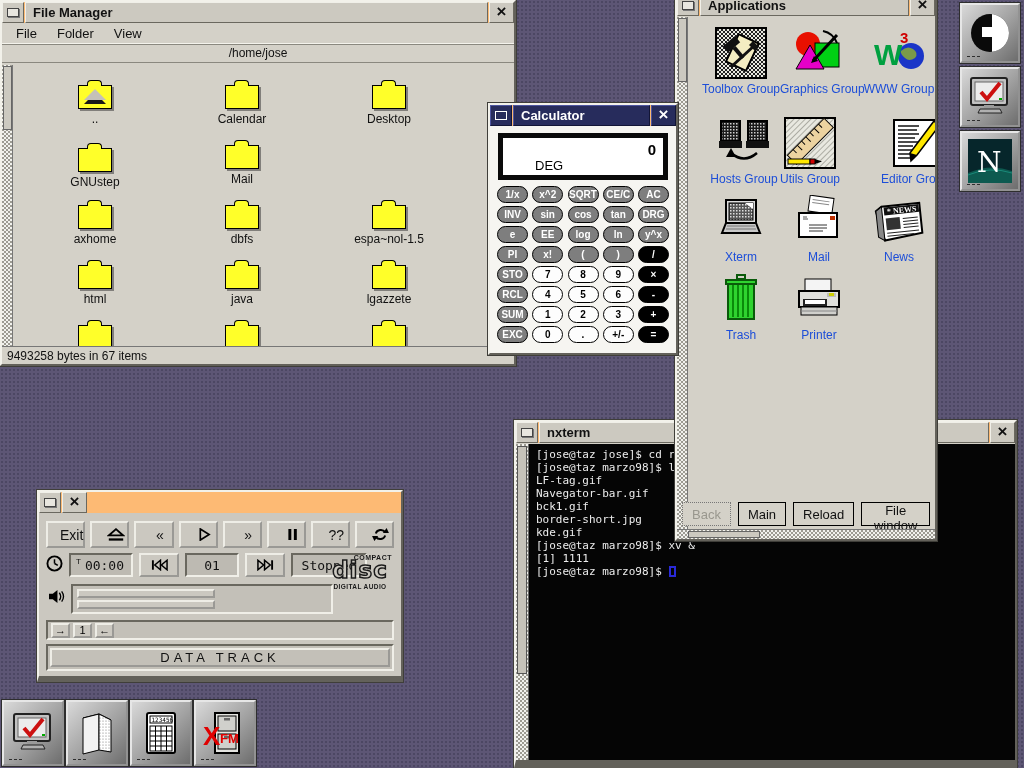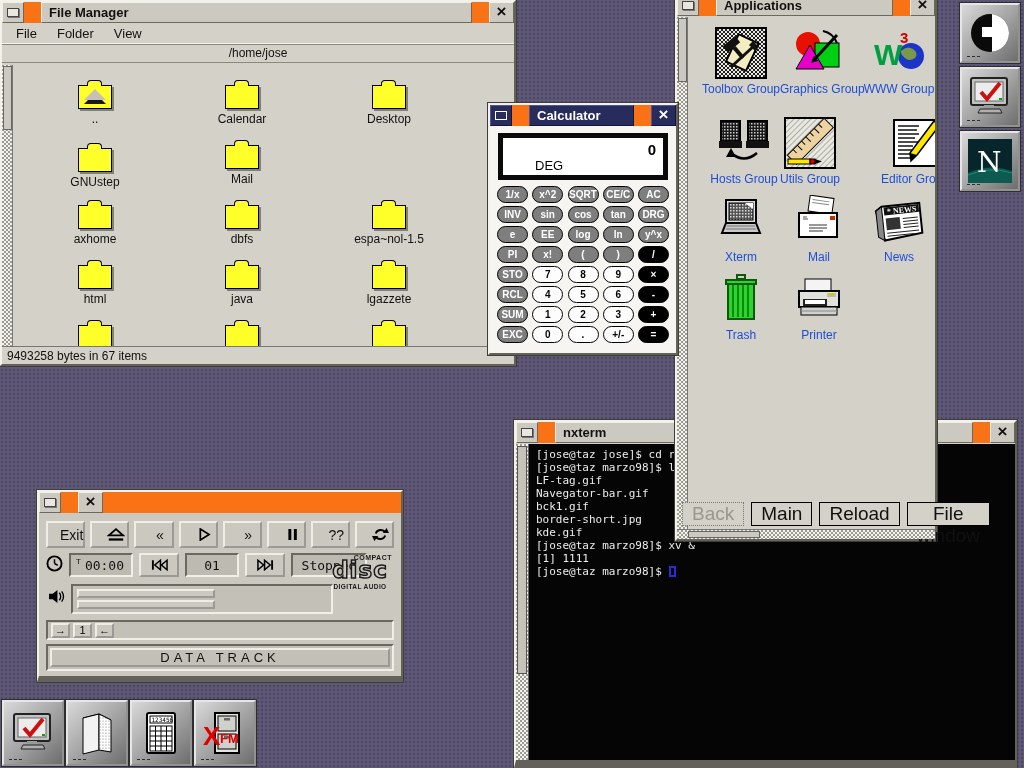--- a/index.html
+++ b/index.html
@@ -5,21 +5,21 @@
   *{margin:0;padding:0;box-sizing:border-box;}
   html,body{width:1024px;height:768px;overflow:hidden;}
   body{font-family:"Liberation Sans",sans-serif;position:relative;background:#5d5675;}
 
   .desktop{position:absolute;inset:0;background-color:#5d5675;
     background-image:radial-gradient(#4c4763 1px,transparent 1.2px);background-size:4px 4px;}
 
   
   .window{position:absolute;background:#d4d1c8;border:2px solid;
     border-color:#f2f1ea #63615a #63615a #f2f1ea;outline:1px solid #3f3e39;}
-  .titlebar{display:flex;height:21px;gap:17px;background:#f97316;align-items:stretch;}
+  .titlebar{display:flex;height:21px;gap:1px;background:#fdba74;align-items:stretch;}
   .tb-btn{width:22px;background:#ccc9c0;border:1px solid;border-color:#f0efe8 #6a685f #6a685f #f0efe8;
     display:flex;align-items:center;justify-content:center;cursor:pointer;color:#111;}
   .tb-close{width:25px;}
   .tb-title{flex:1;background:#ccc9c0;border:1px solid;border-color:#f0efe8 #6a685f #6a685f #f0efe8;
     font-weight:bold;font-size:13px;color:#111;padding:0 7px;display:flex;align-items:center;overflow:hidden;white-space:nowrap;}
   .x-glyph{font-size:17px;font-weight:bold;line-height:1;margin-top:-2px;}
   .menu-glyph{width:12px;height:9px;background:#e8e6df;border:1px solid #444;box-shadow:1px 1px 0 #777;}
   .window.active .tb-btn,.window.active .tb-title{background:#272c5c;color:#fff;border-color:#4d55a0 #121536 #121536 #4d55a0;}
   .window.active .menu-glyph{background:#272c5c;border-color:#fff;box-shadow:none;}
 
@@ -57,21 +57,21 @@
   
   #apps{left:675px;top:-7px;width:262px;height:548px;z-index:30;}
   .apps-body{position:absolute;top:22px;left:0;right:0;bottom:0;}
   .apps-scroll-v{position:absolute;left:0;top:0;bottom:10px;width:11px;border-right:1px solid #777;}
   .app-grid{position:absolute;inset:0 0 46px 11px;overflow:hidden;}
   .app-cell{position:absolute;width:78px;text-align:center;cursor:pointer;}
   .app-icon{width:52px;height:52px;margin:0 auto;}
   .app-icon svg{width:100%;height:100%;display:block;}
   .app-label{font-size:12px;color:#1d4ed8;margin-top:3px;white-space:nowrap;}
   .apps-btnrow{position:absolute;left:2px;right:2px;bottom:12px;height:26px;display:flex;gap:7px;padding:0 3px;align-items:center;}
-  .app-btn{height:24px;background:#d4d1c8;border:1px solid #000;font-size:19px;color:#111;font-family:"Liberation Sans",sans-serif;padding:0 9px;cursor:pointer;}
+  .app-btn{height:24px;background:#d4d1c8;border:1px solid #000;font-size:13px;color:#111;font-family:"Liberation Sans",sans-serif;padding:0 9px;cursor:pointer;}
   .app-btn.disabled{border:1px dotted #777;color:#99978e;}
   .apps-scroll-h{position:absolute;left:0;right:0;bottom:0;height:10px;border-top:1px solid #777;}
   .hthumb{position:absolute;left:11px;top:1px;width:72px;height:7px;background:#ccc9c0;border:1px solid #666;}
 
   
   #term{left:514px;top:420px;width:503px;height:348px;z-index:20;border-bottom-width:8px;}
   .term-body{position:absolute;top:22px;left:0;right:0;bottom:0;background:#050505;cursor:text;}
   .term-scroll{position:absolute;left:0;top:0;bottom:0;width:13px;border-right:1px solid #666;}
   .term-thumb{position:absolute;left:1px;top:2px;width:10px;height:72%;background:#c6c3ba;border:1px solid #555;}
   .term-text{position:absolute;left:20px;top:4px;font-family:"DejaVu Sans Mono",monospace;font-size:11px;line-height:13px;color:#ececec;white-space:pre;}

